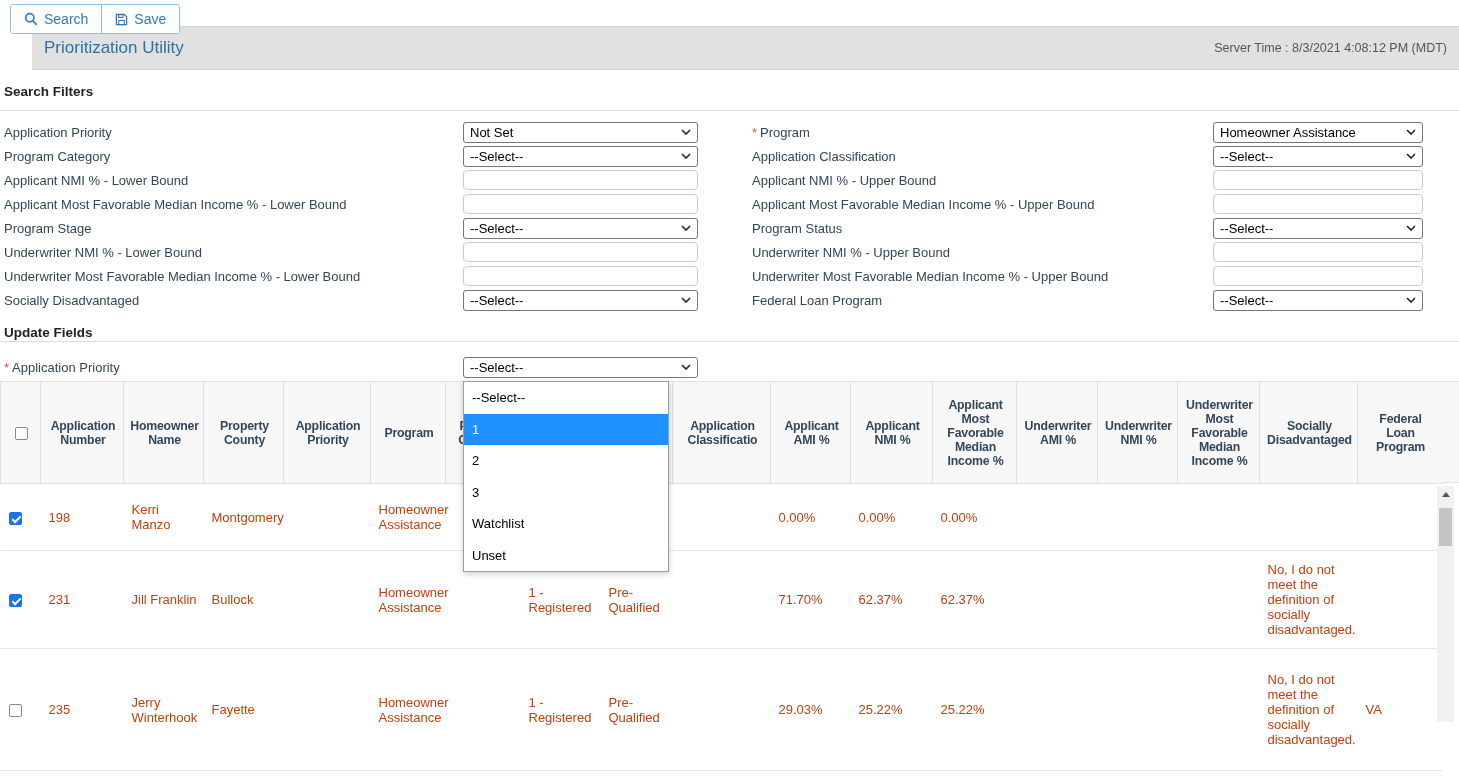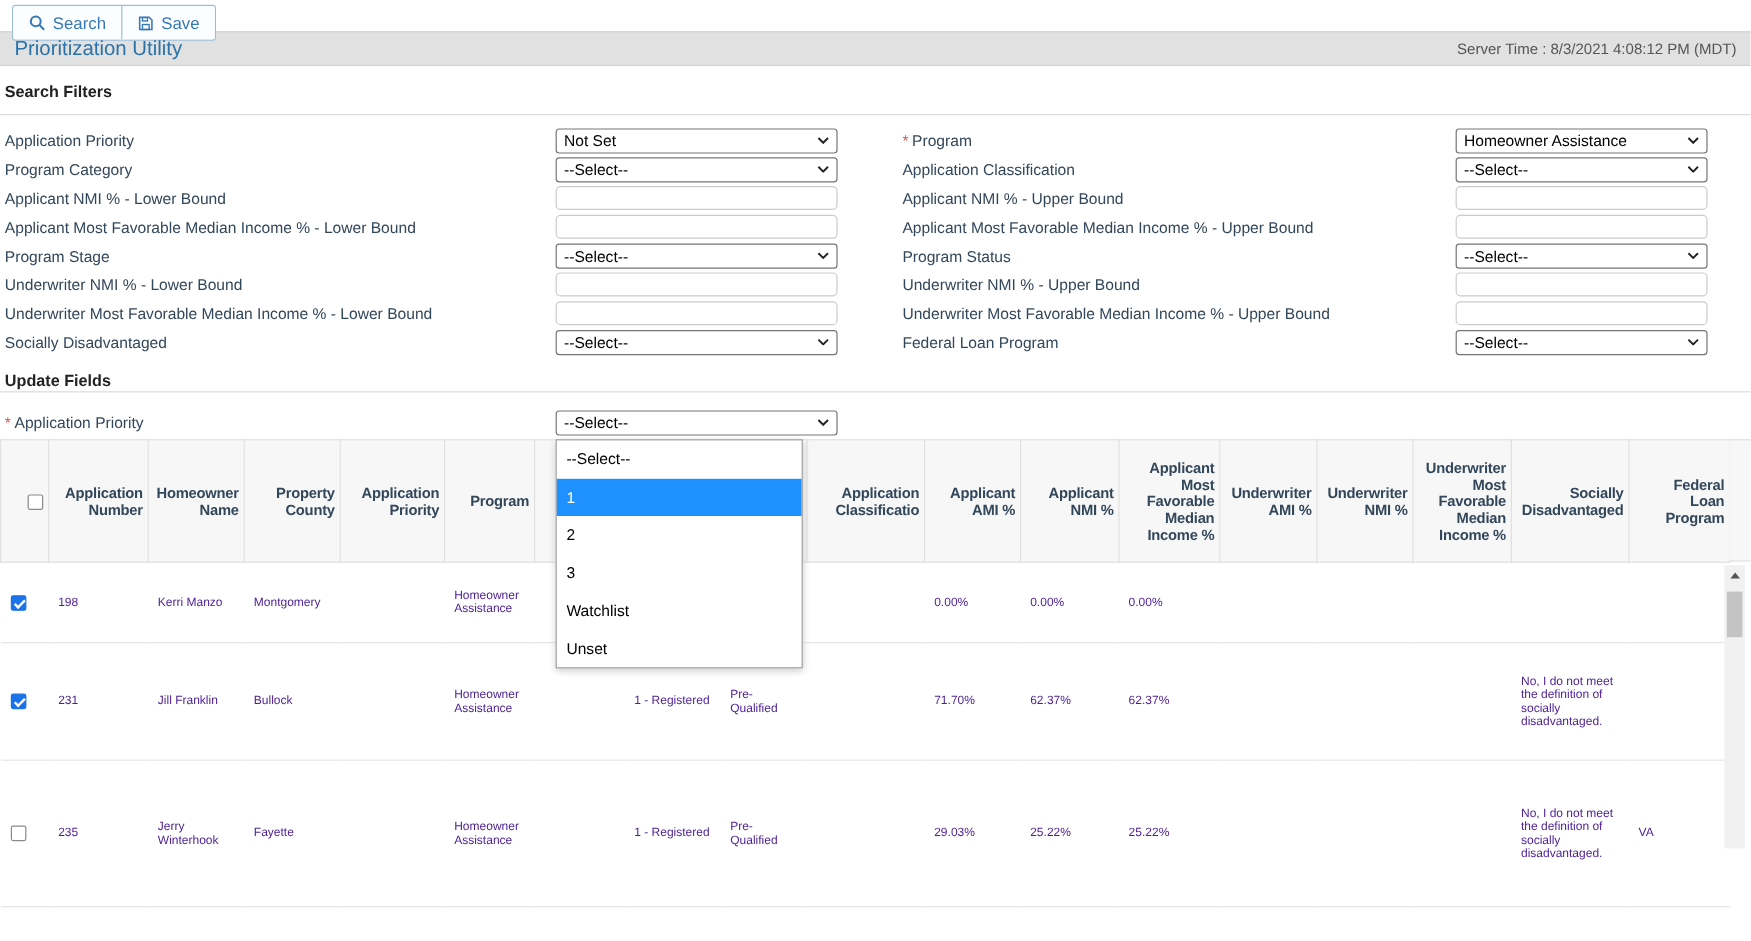--- a/index.html
+++ b/index.html
@@ -8,22 +8,22 @@
   .page { position:relative; width:1459px; height:784px; overflow:hidden; background:#fff; }
 
   
   .toolbar { height:26px; padding:4px 0 0 10px; }
   .btn-group { display:inline-flex; border:1px solid #9cbdd9; border-radius:3px; overflow:hidden; background:#fff; }
   .btn { display:flex; align-items:center; gap:6px; padding:5px 13px; border:none; background:#fcfdfe;
          color:#3579b8; font-size:14px; font-family:inherit; cursor:pointer; line-height:18px; }
   .btn + .btn { border-left:1px solid #9cbdd9; }
 
   
-  .titlebar { height:29px; background:#e1e1e1; border-top:1px solid #d2d2d2; border-bottom:1px solid #d2d2d2;
-              display:flex; align-items:center; justify-content:space-between; padding:0 12px; }
+  .titlebar { height:44px; background:#e1e1e1; border-top:1px solid #d2d2d2; border-bottom:1px solid #d2d2d2;
+              display:flex; align-items:center; justify-content:space-between; padding:0 12px;margin-left:32px; }
   .title { color:#2b72a8; font-size:17px; }
   .server-time { color:#555; font-size:12.5px; }
 
   
   .section-heading { font-weight:bold; color:#222; font-size:13.5px; line-height:17px;
                      padding:13px 20px 10px 4px; border-bottom:1px solid #ddd; }
   .section-heading.second { padding:12px 4px 0 4px; margin-top:0; }
 
   
   .fgrid { margin-top:9px; padding-left:4px; }
@@ -43,23 +43,23 @@
          font-size:13px; font-family:inherit; }
   .chev { display:flex; align-items:center; }
 
   
   .update-row { margin-top:14px; padding-left:4px; display:flex; align-items:center; height:22px; }
 
   
   .table-wrap { position:relative; margin-top:3px; }
   table { width:1441px; border-collapse:collapse; table-layout:fixed; }
   thead th { background:#f7f7f7; border:1px solid #e0e0e0; color:#33475b; font-size:12.3px;
-             letter-spacing:-0.2px; font-weight:bold; text-align:right; padding:6px 4px 6px 6px;
+             letter-spacing:-0.2px; font-weight:bold; text-align:center; padding:6px 4px 6px 6px;
              vertical-align:middle; height:102px; }
-  tbody td { border-bottom:1px solid #e5e5e5; font-size:10px; color:#4c1d95;
+  tbody td { border-bottom:1px solid #e5e5e5; font-size:13px; color:#c2410c;
              padding:6px 6px 6px 8px; vertical-align:middle; }
   tr.r1 { height:67px; }
   tr.r2 { height:98px; }
   tr.r3 { height:122px; }
 
   .cb { display:inline-block; width:13px; height:13px; border:1px solid #8a8a8a; border-radius:2px;
         background:#fff; position:relative; vertical-align:middle; cursor:pointer; }
   .cb.checked { background:#1a73e8; border-color:#1a73e8; }
   .cb.checked::after { content:""; position:absolute; left:4px; top:1px; width:3px; height:7px;
                        border:solid #fff; border-width:0 2px 2px 0; transform:rotate(45deg); }

